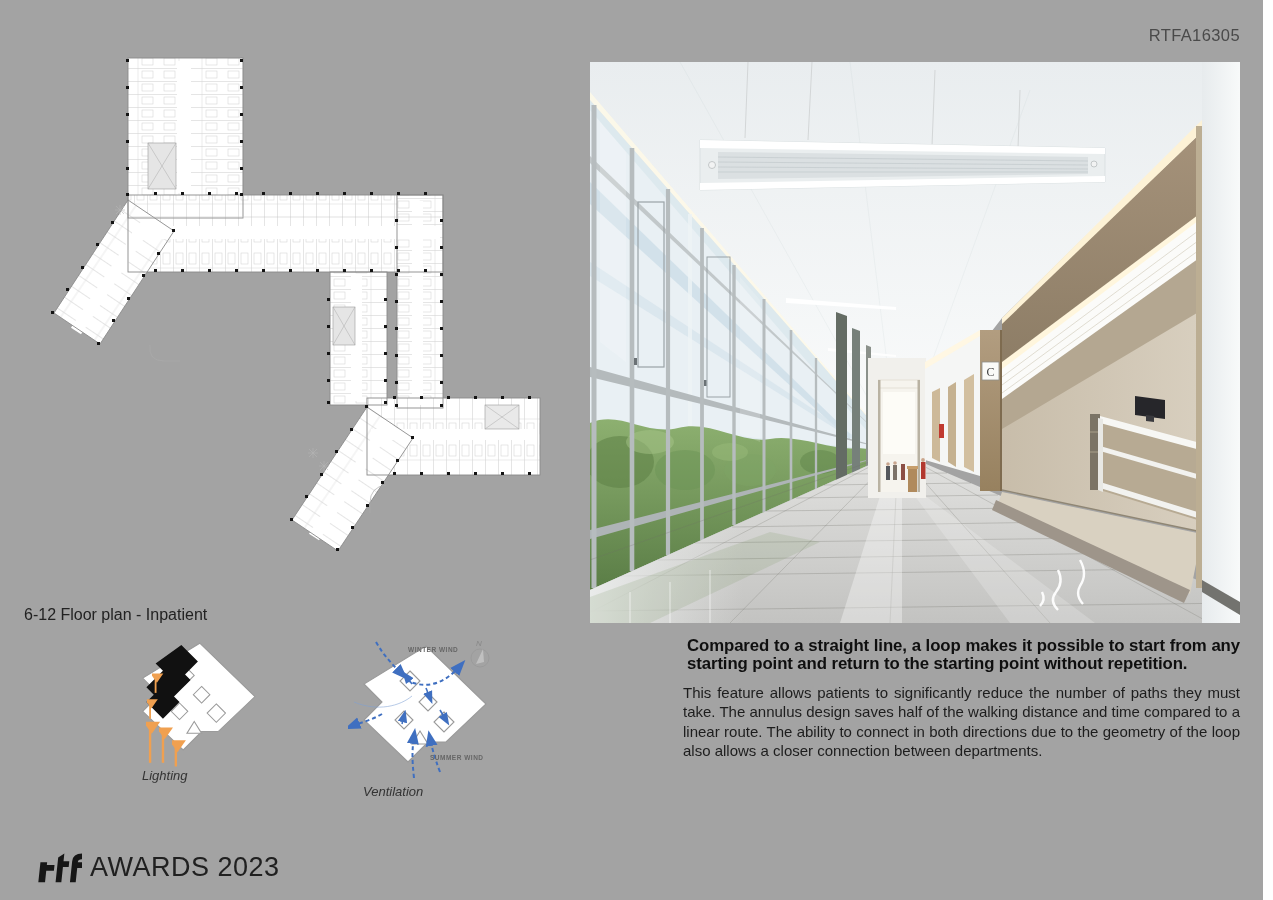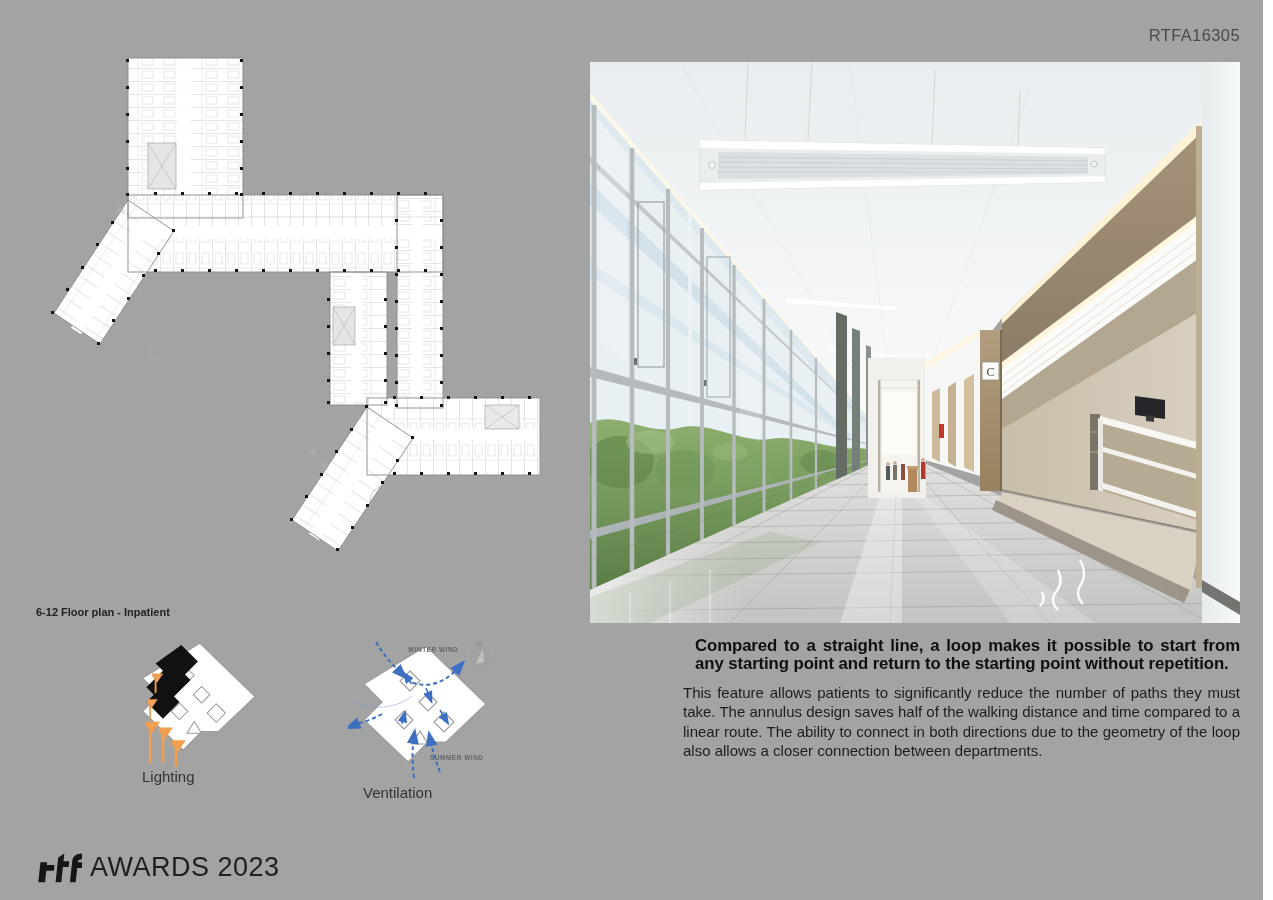--- a/index.html
+++ b/index.html
@@ -1,23 +1,23 @@
 <!DOCTYPE html>
 <html><head>
 <meta charset="utf-8">
 <style>
   html,body{margin:0;padding:0;background:#ffffff;}
   .page{position:relative;width:1263px;height:900px;background:#a3a3a3;overflow:hidden;
         font-family:"Liberation Sans",sans-serif;color:#1e1e1e;}
   .abs{position:absolute;}
   .code{left:940px;top:26px;width:300px;text-align:right;font-size:16.5px;color:#4a4a4a;letter-spacing:.4px;}
-  .plan-caption{left:36px;top:606px;font-size:11px;color:#222;font-weight:bold;}
-  .diagram-label{font-size:15px;color:#333;}
+  .plan-caption{left:24px;top:606px;font-size:16px;color:#222;}
+  .diagram-label{font-size:13px;color:#333;font-style:italic;}
   .textblock{left:683px;top:637px;width:557px;}
-  .headline{margin:0 0 11px 12px;font-size:16.8px;font-weight:bold;color:#0f0f0f;
+  .headline{margin:0 0 11px 4px;font-size:16.8px;font-weight:bold;color:#0f0f0f;
             line-height:1.05;letter-spacing:-0.1px;text-align:justify;}
   .bodytext{margin:0 0 15px 0;font-size:15px;line-height:1.28;color:#1d1d1d;
             text-align:justify;text-justify:inter-word;}
   .logo-row{left:36px;top:849px;display:flex;align-items:center;gap:8px;justify-content:flex-end;}
   .awards{font-size:27px;color:#202020;letter-spacing:.5px;}
   svg{display:block;}
 </style>
 </head>
 <body>
 

